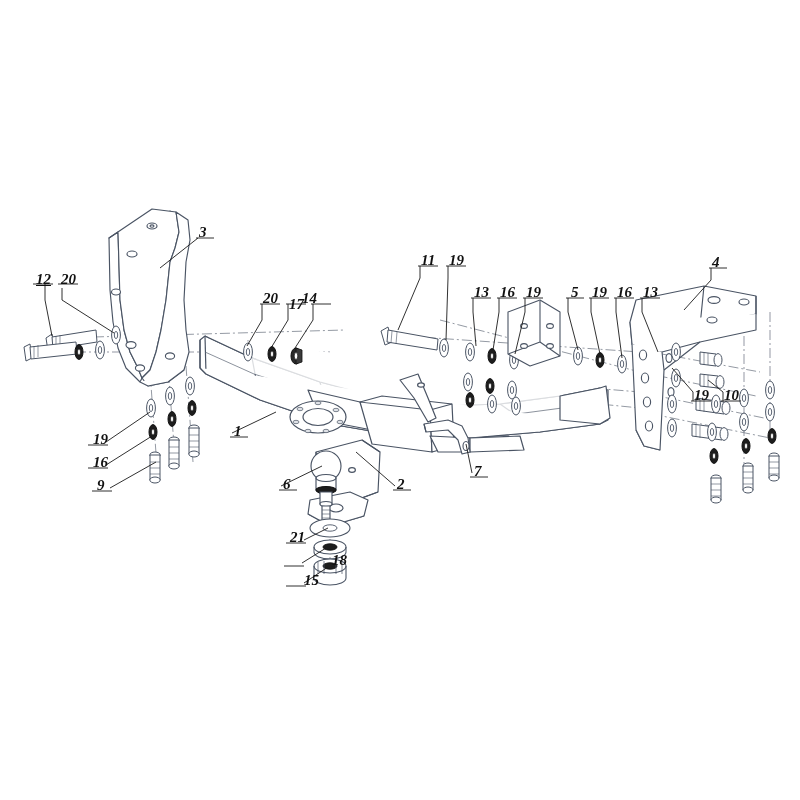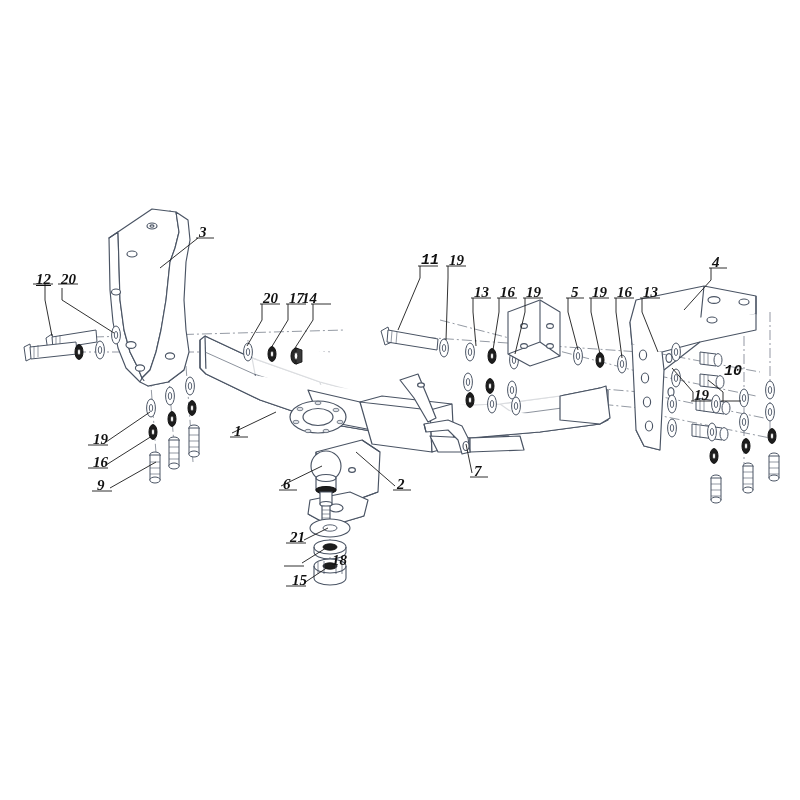--- a/index.html
+++ b/index.html
@@ -363,38 +363,38 @@
       <path d="M286,543 L306,543 M304,540 L328,528"></path>
       <path d="M284,566 L304,566 M302,563 L326,548"></path>
       <path d="M286,586 L306,586 M304,583 L328,567"></path>
     </g>
   </svg>
 
   <span class="callout" style="left:36px; top:272px;text-decoration:underline;">12</span>
   <span class="callout" style="left:61px; top:272px;">20</span>
   <span class="callout" style="left:199px;top:225px;">3</span>
   <span class="callout" style="left:263px;top:291px;">20</span>
-  <span class="callout" style="left:289px;top:291px;font-style:italic;">17</span>
+  <span class="callout" style="left:289px;top:297px;font-style:italic;">17</span>
   <span class="callout" style="left:302px;top:291px;">14</span>
-  <span class="callout" style="left:421px;top:253px;font-family:Liberation Mono, monospace;">11</span>
+  <span class="callout" style="left:421px;top:253px;">11</span>
   <span class="callout" style="left:449px;top:253px;">19</span>
   <span class="callout" style="left:474px;top:285px;">13</span>
   <span class="callout" style="left:500px;top:285px;">16</span>
   <span class="callout" style="left:526px;top:285px;">19</span>
   <span class="callout" style="left:571px;top:285px;">5</span>
   <span class="callout" style="left:592px;top:285px;">19</span>
   <span class="callout" style="left:617px;top:285px;">16</span>
   <span class="callout" style="left:643px;top:285px;">13</span>
   <span class="callout" style="left:712px;top:255px;">4</span>
   <span class="callout" style="left:694px;top:388px;">19</span>
-  <span class="callout" style="left:724px;top:364px;font-family:Liberation Mono, monospace;">10</span>
+  <span class="callout" style="left:724px;top:388px;">10</span>
   <span class="callout" style="left:93px; top:432px;">19</span>
   <span class="callout" style="left:93px; top:455px;">16</span>
   <span class="callout" style="left:97px; top:478px;">9</span>
   <span class="callout" style="left:234px;top:424px;">1</span>
   <span class="callout" style="left:283px;top:477px;">6</span>
   <span class="callout" style="left:397px;top:477px;">2</span>
   <span class="callout" style="left:474px;top:464px;">7</span>
   <span class="callout" style="left:290px;top:530px;text-align:right;">21</span>
   <span class="callout" style="left:288px;top:553px;margin-left:44px;">18</span>
-  <span class="callout" style="left:292px;top:573px;">15</span>
+  <span class="callout" style="left:304px;top:573px;">15</span>
 
 </div>
 
 </body></html>

